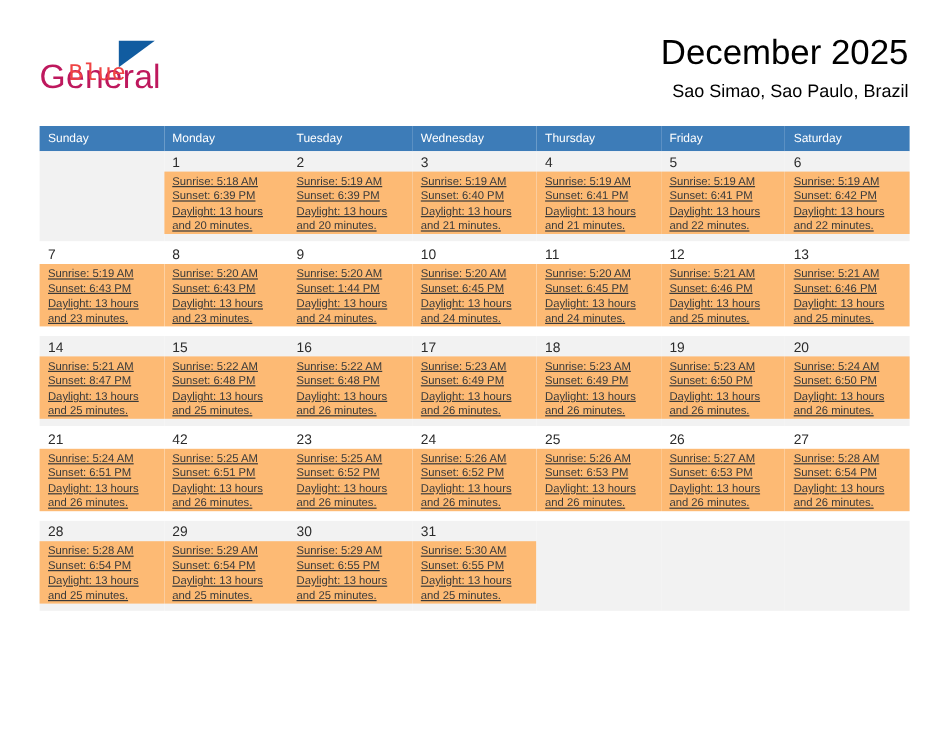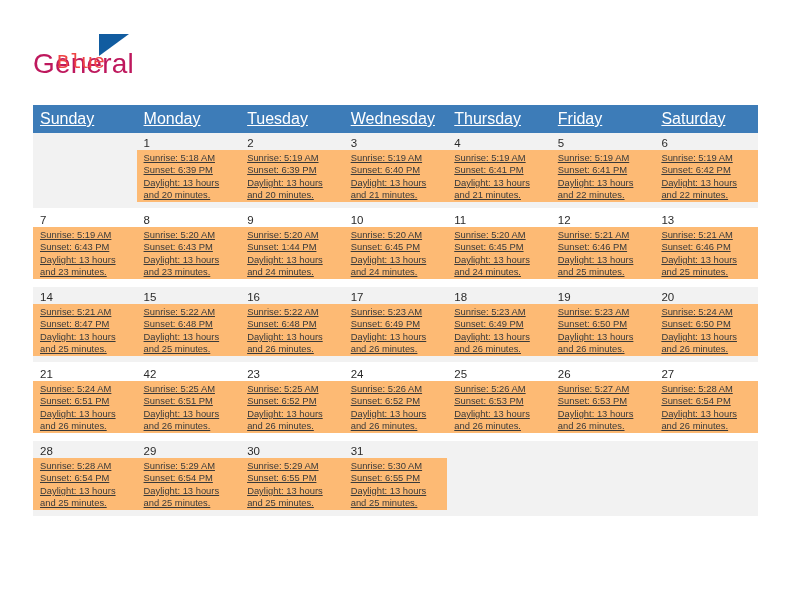--- a/index.html
+++ b/index.html
@@ -89,27 +89,26 @@
     position: absolute;
     left: 33px;
     top: 105px;
     width: 725px;
     border-collapse: collapse;
     table-layout: fixed;
   }
   .calendar th {
     background: #3d7cb8;
     color: #ffffff;
-    font-size: 16px;
+    font-size: 10px;
     font-weight: normal;
     text-align: left;
     padding: 5px 0 5px 7px;
     height: 11px;
     border: none;
-    text-decoration: underline;
   }
   .calendar td {
     vertical-align: top;
     padding: 0;
     border: none;
     height: 75px;
     width: 103.57px;
   }
   .cell-inner {
     height: 75px;
@@ -161,20 +160,24 @@
 <div class="page">
 
   <div class="header">
 
     <div class="logo">
       <span class="logo-general">General</span>
       <span class="logo-tri"></span>
       <span class="logo-blue">Blue</span>
     </div>
 
+    <div class="title-block">
+      <div class="cal-title">December 2025</div>
+      <div class="cal-subtitle">Sao Simao, Sao Paulo, Brazil</div>
+    </div>
 
   </div>
 
   <table class="calendar">
     <thead>
       <tr>
         <th>Sunday</th>
         <th>Monday</th>
         <th>Tuesday</th>
         <th>Wednesday</th>

